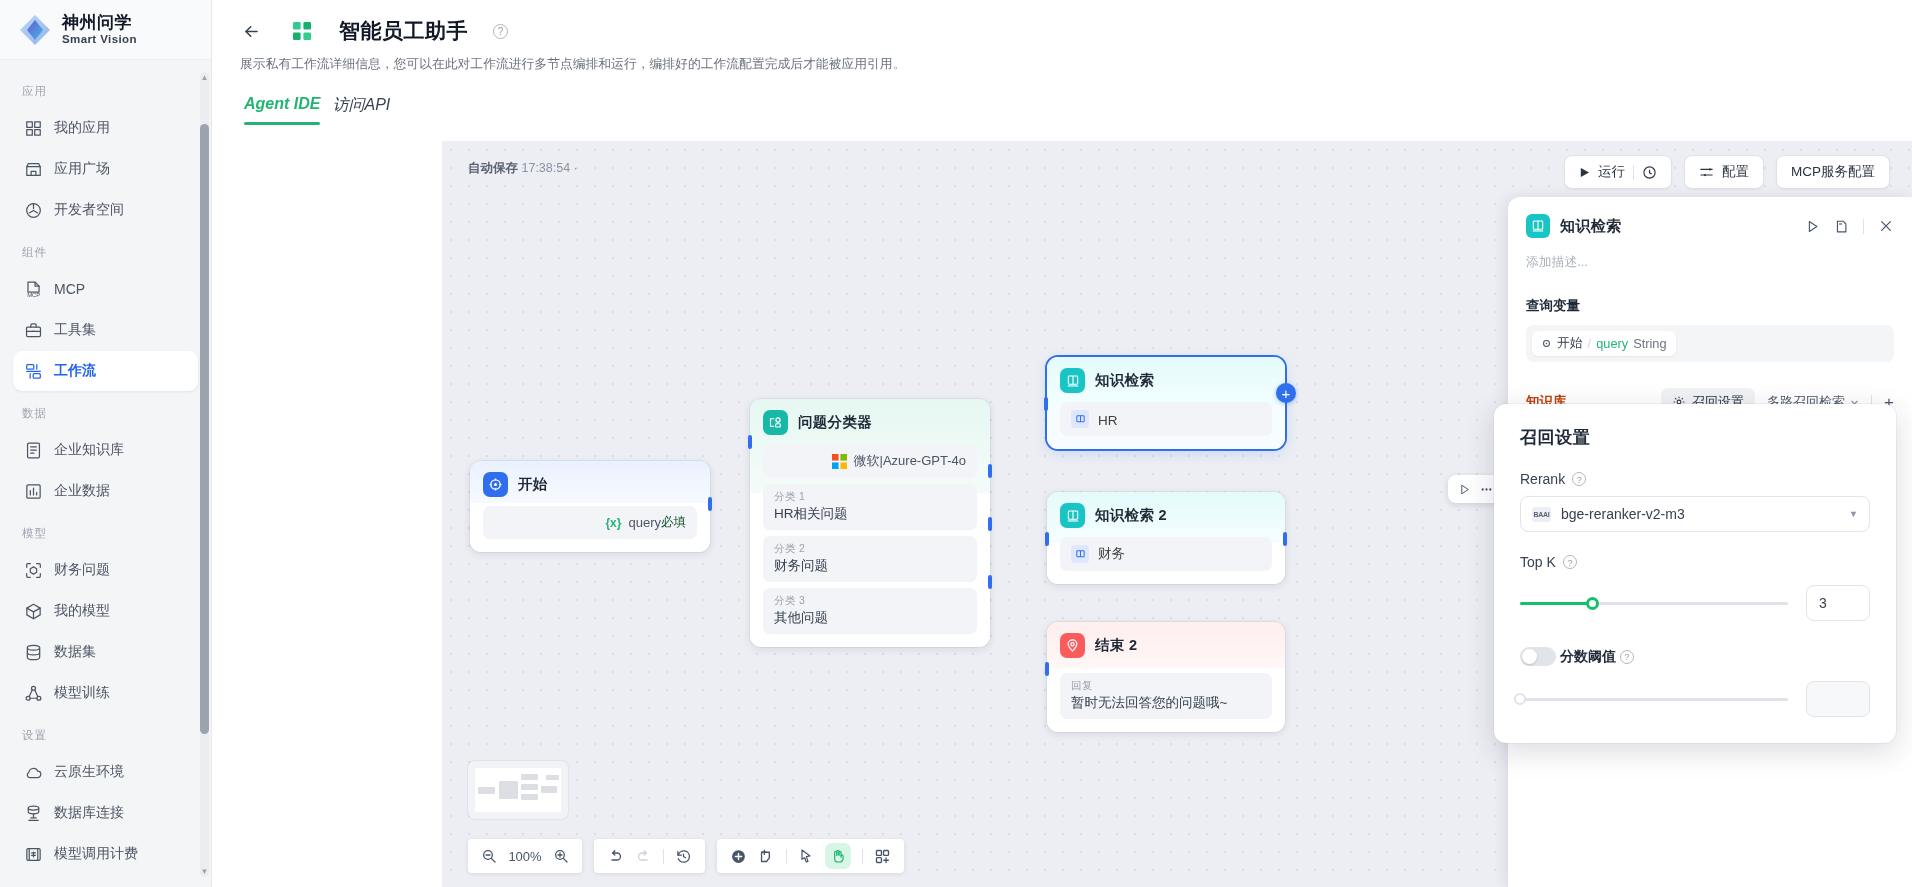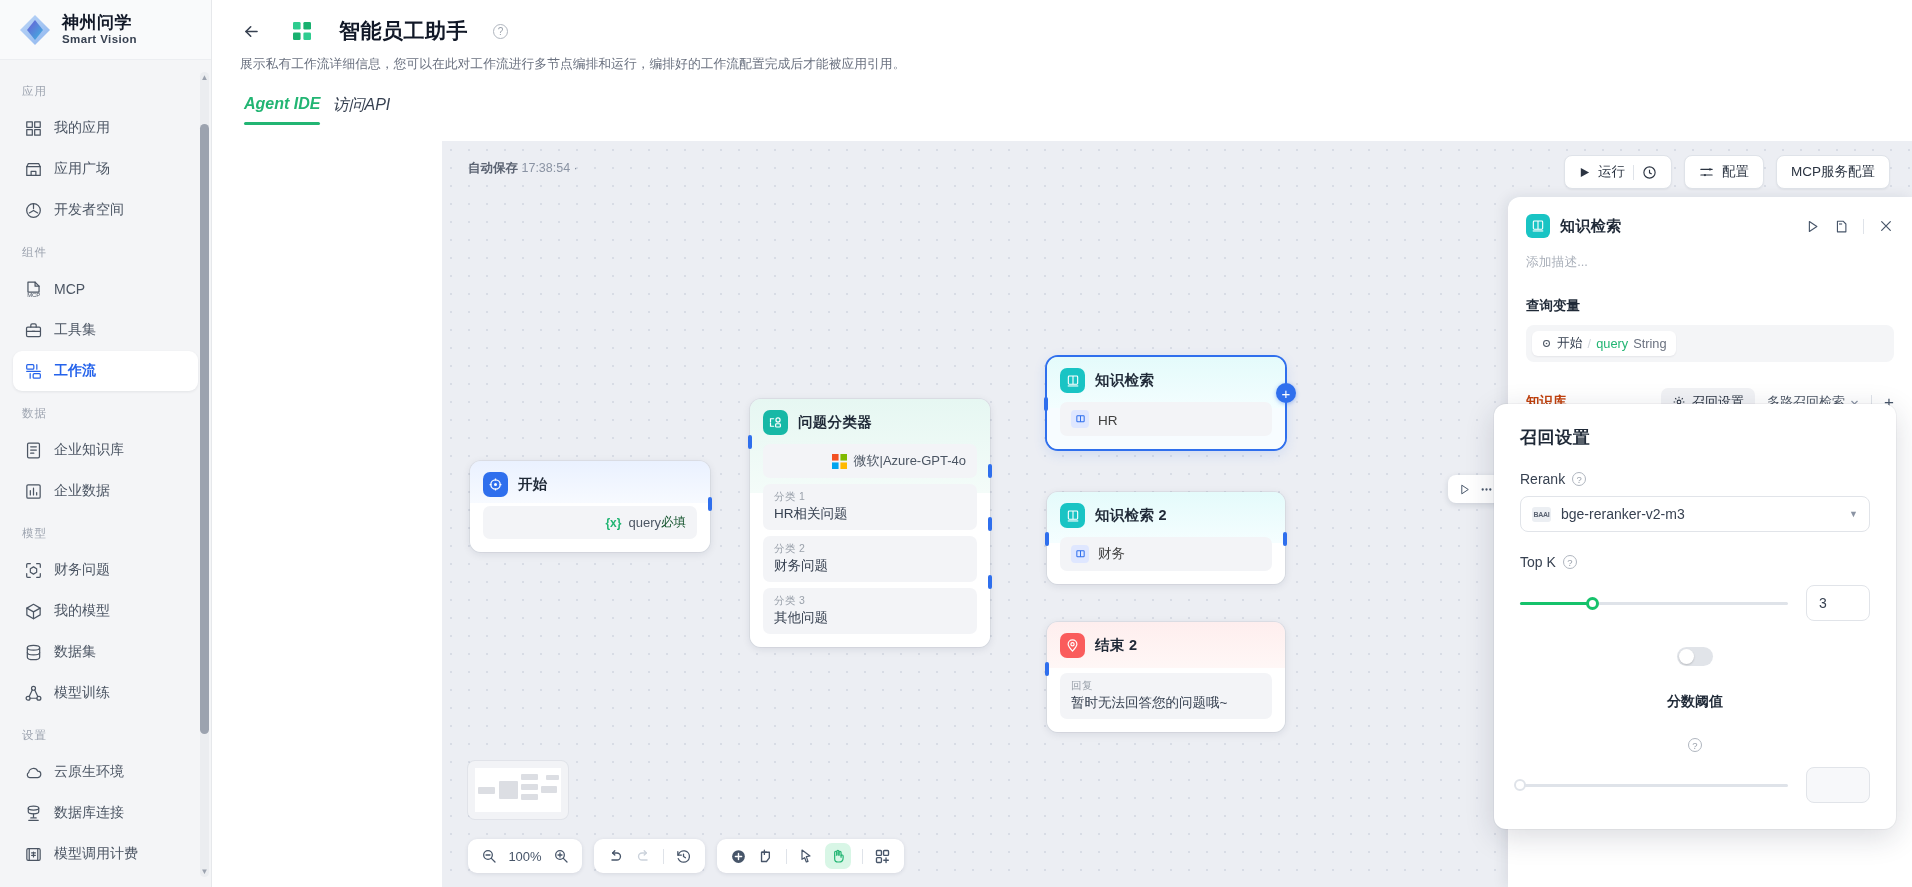--- a/index.html
+++ b/index.html
@@ -132,21 +132,21 @@
   .edges { position:absolute; inset:0; pointer-events:none; }
 
   
   .minimap { position:absolute; left:26px; bottom:68px; width:100px; height:58px;
              background:#f2f3f6; border-radius:7px; box-shadow:0 0 0 1px rgba(23,33,56,.05);
              padding:7px; }
   .mm-inner { background:#fff; width:100%; height:100%; position:relative; }
   .mm-n { position:absolute; background:#dcdee3; border-radius:1px; }
 
   .botbar { position:absolute; left:26px; bottom:14px; display:flex; gap:12px; }
-  .bgrp { height:34px; background:#fff; border-radius:9px; display:flex; align-items:center;
+  .bgrp { height:34px; background:#fff; border-radius:4px; display:flex; align-items:center;
           gap:11px; padding:0 13px; box-shadow:0 1px 4px rgba(23,33,56,.10); }
   .bgrp .bi { color:#475569; cursor:pointer; display:flex; align-items:center; }
   .bgrp .bi.dim { color:#cbd2db; }
   .zoomval { font-size:13px; color:#475569; min-width:34px; text-align:center; }
   .bi.on { background:#d8f6e6; color:#22b573; border-radius:7px; width:26px; height:26px;
            justify-content:center; }
 
   
   .rpanel { position:absolute; right:0; top:197px; width:404px; bottom:0;
             background:#fff; box-shadow:-3px 0 14px rgba(23,33,56,.09);
@@ -193,21 +193,21 @@
   .track .fill { position:absolute; left:0; top:0; height:3px; background:#15c26b; border-radius:2px;}
   .knob { position:absolute; top:50%; width:13px; height:13px; margin-top:-6.5px; margin-left:-6.5px;
           border-radius:50%; background:#fff; border:3px solid #15c26b; cursor:pointer;}
   .knob.off { border-color:#dfe3e9; border-width:2.5px; width:12px; height:12px; margin-top:-6px;}
   .numbox { width:64px; height:36px; border:1px solid #e1e4e9; border-radius:8px;
             display:flex; align-items:center; padding:0 12px; font-size:14px; color:#374151;}
   .numbox.empty { background:#f7f8fa; }
   .toggle { width:36px; height:19px; border-radius:10px; background:#e1e4e9; position:relative; cursor:pointer;}
   .toggle .dot { position:absolute; left:2px; top:2px; width:15px; height:15px; border-radius:50%; background:#fff;
                  box-shadow:0 1px 2px rgba(0,0,0,.18);}
-  .togrow { display:flex; align-items:center; gap:27px; margin-top:26px;flex-direction:column;}
+  .togrow { display:flex; align-items:center; gap:4px; margin-top:26px;}
   .togrow .t { font-size:14px; font-weight:bold; color:#1f2937;}
   .hc { width:14px; height:14px; border:1.3px solid #b0b6bf; border-radius:50%; color:#9aa1ab;
         font-size:9.5px; display:inline-flex; align-items:center; justify-content:center; flex:none; cursor:pointer;}
   svg { display:block; }
 </style>
 </head>
 <body>
 
 <div class="app">
 

